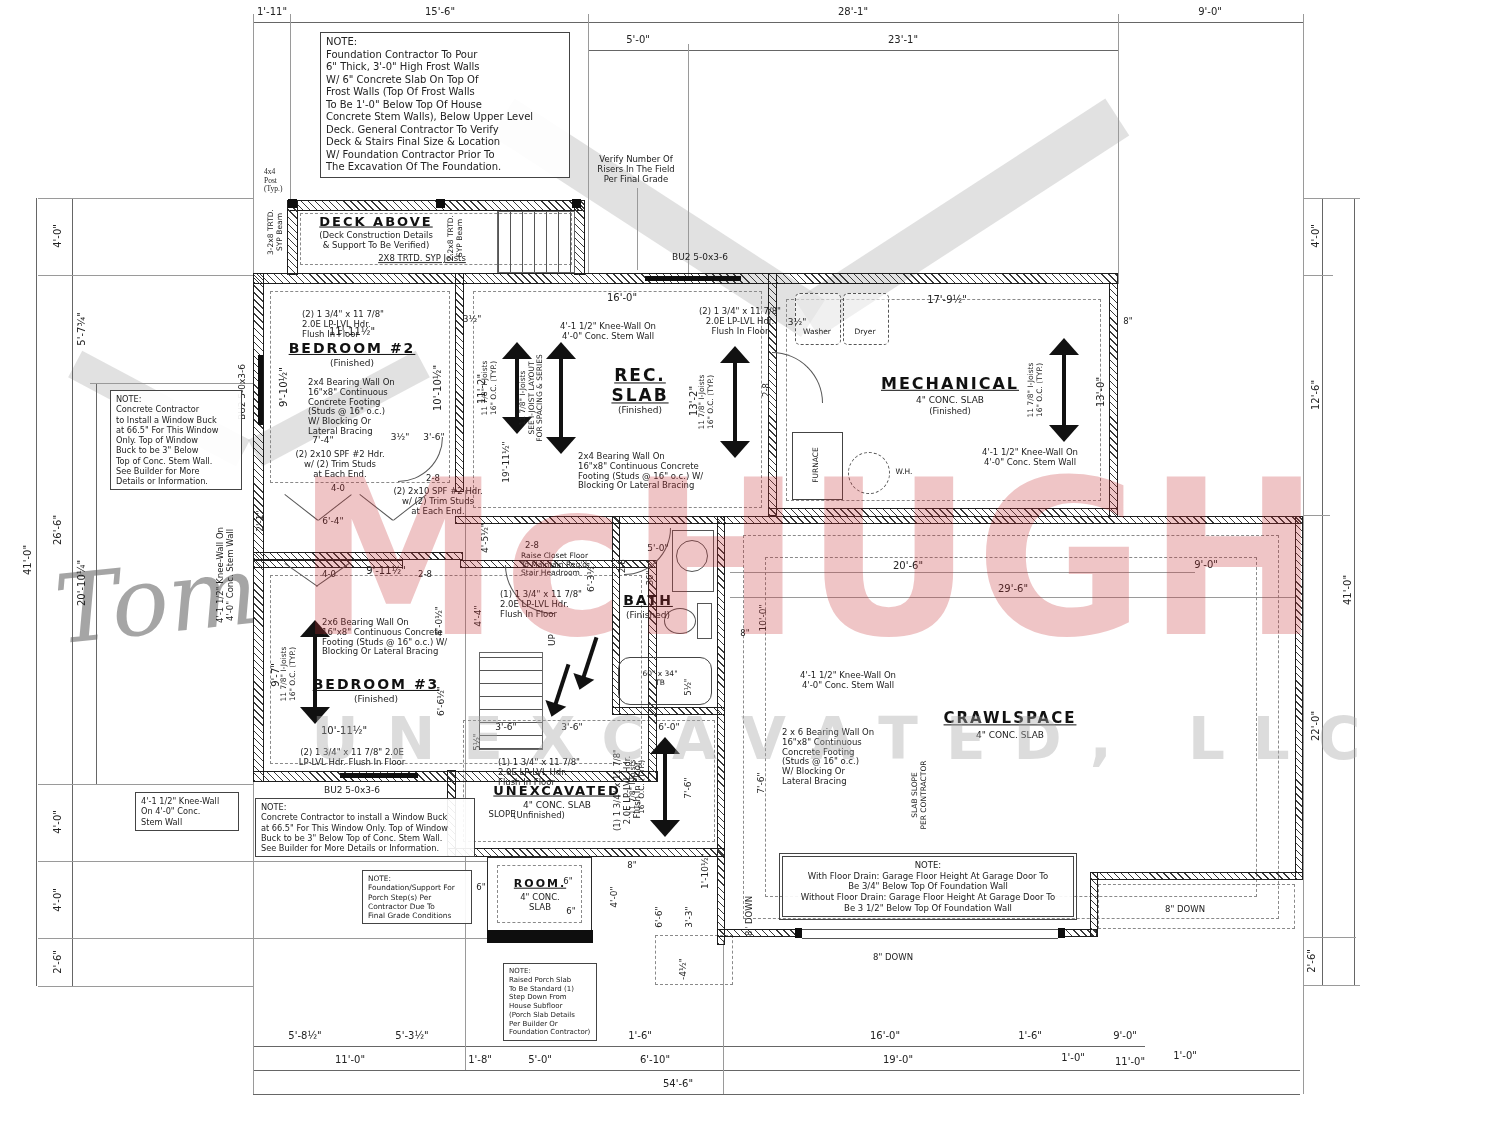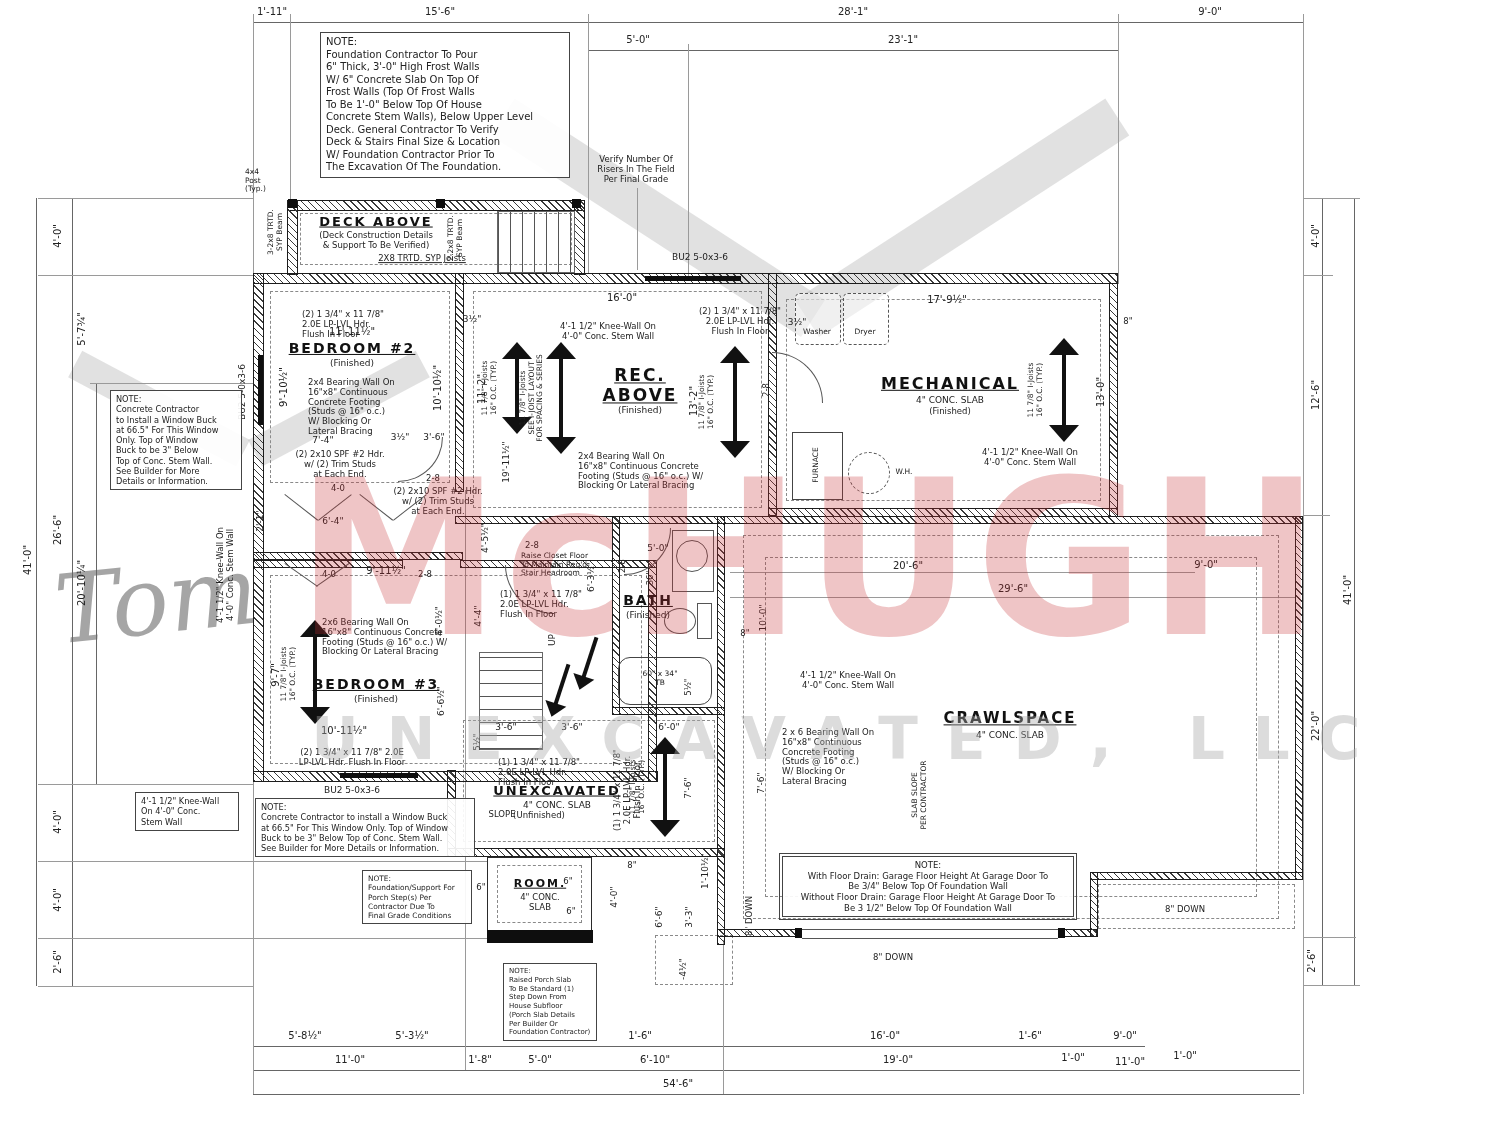--- a/index.html
+++ b/index.html
@@ -193,29 +193,29 @@
 16" O.C. (TYP.)</div>
 
   <div class="lbl c room" style="left:376px;top:222px;font-size:13px;">DECK ABOVE</div>
   <div class="lbl c s8" style="left:376px;top:241px;">(Deck Construction Details
 &amp; Support To Be Verified)</div>
   <div class="lbl c s8" style="left:374px;top:259px;text-decoration:underline;margin-left:48px;">2X8 TRTD. SYP Joists</div>
   <div class="lbl cv s7" style="left:276px;top:232px;">3-2x8 TRTD.
 SYP Beam</div>
   <div class="lbl cv s7" style="left:456px;top:238px;">2-2x8 TRTD.
 SYP Beam</div>
-  <div class="lbl la s7" style="left:245px;top:168px;">4x4
+  <div class="lbl la s7" style="left:264px;top:168px;font-family:Liberation Serif, serif;">4x4
 Post
 (Typ.)</div>
 
   <div class="lbl c room" style="left:352px;top:348px;font-size:14px;">BEDROOM #2</div>
   <div class="lbl c s9" style="left:352px;top:363px;">(Finished)</div>
 
   <div class="lbl c room" style="left:640px;top:386px;font-size:17px;">REC.
-ABOVE</div>
+SLAB</div>
   <div class="lbl c s9" style="left:640px;top:410px;">(Finished)</div>
 
   <div class="lbl c room" style="left:950px;top:384px;font-size:16px;">MECHANICAL</div>
   <div class="lbl c s9" style="left:950px;top:400px;">4" CONC. SLAB</div>
   <div class="lbl c s8" style="left:950px;top:412px;">(Finished)</div>
 
   <div class="lbl c room" style="left:648px;top:600px;font-size:14px;">BATH</div>
   <div class="lbl c s9" style="left:648px;top:615px;">(Finished)</div>
 
   <div class="lbl c room" style="left:376px;top:684px;font-size:14px;">BEDROOM #3</div>

